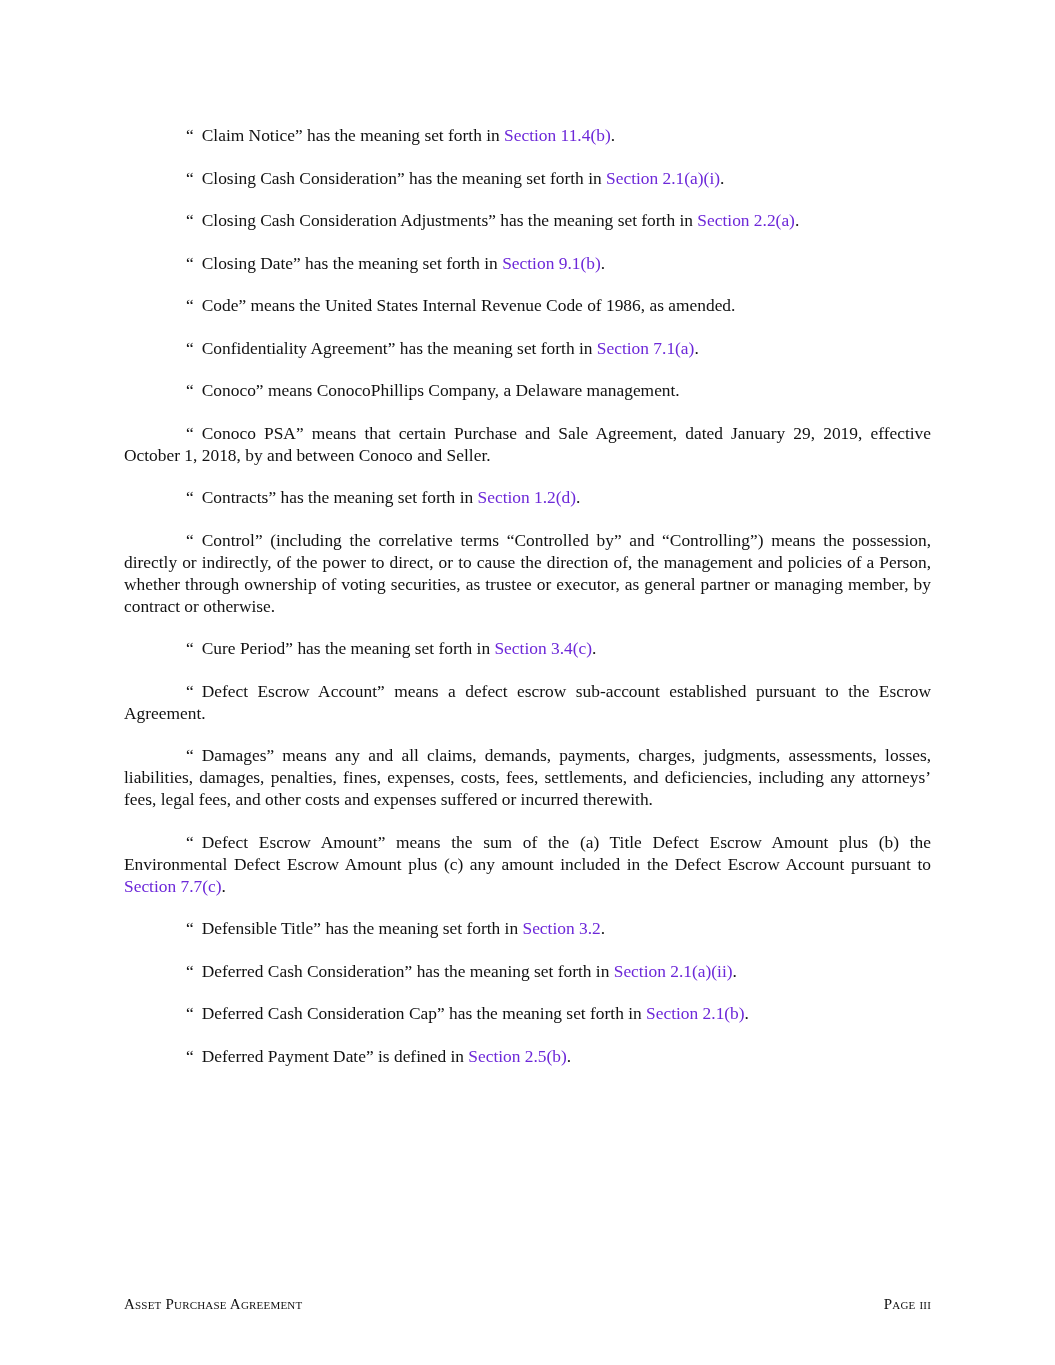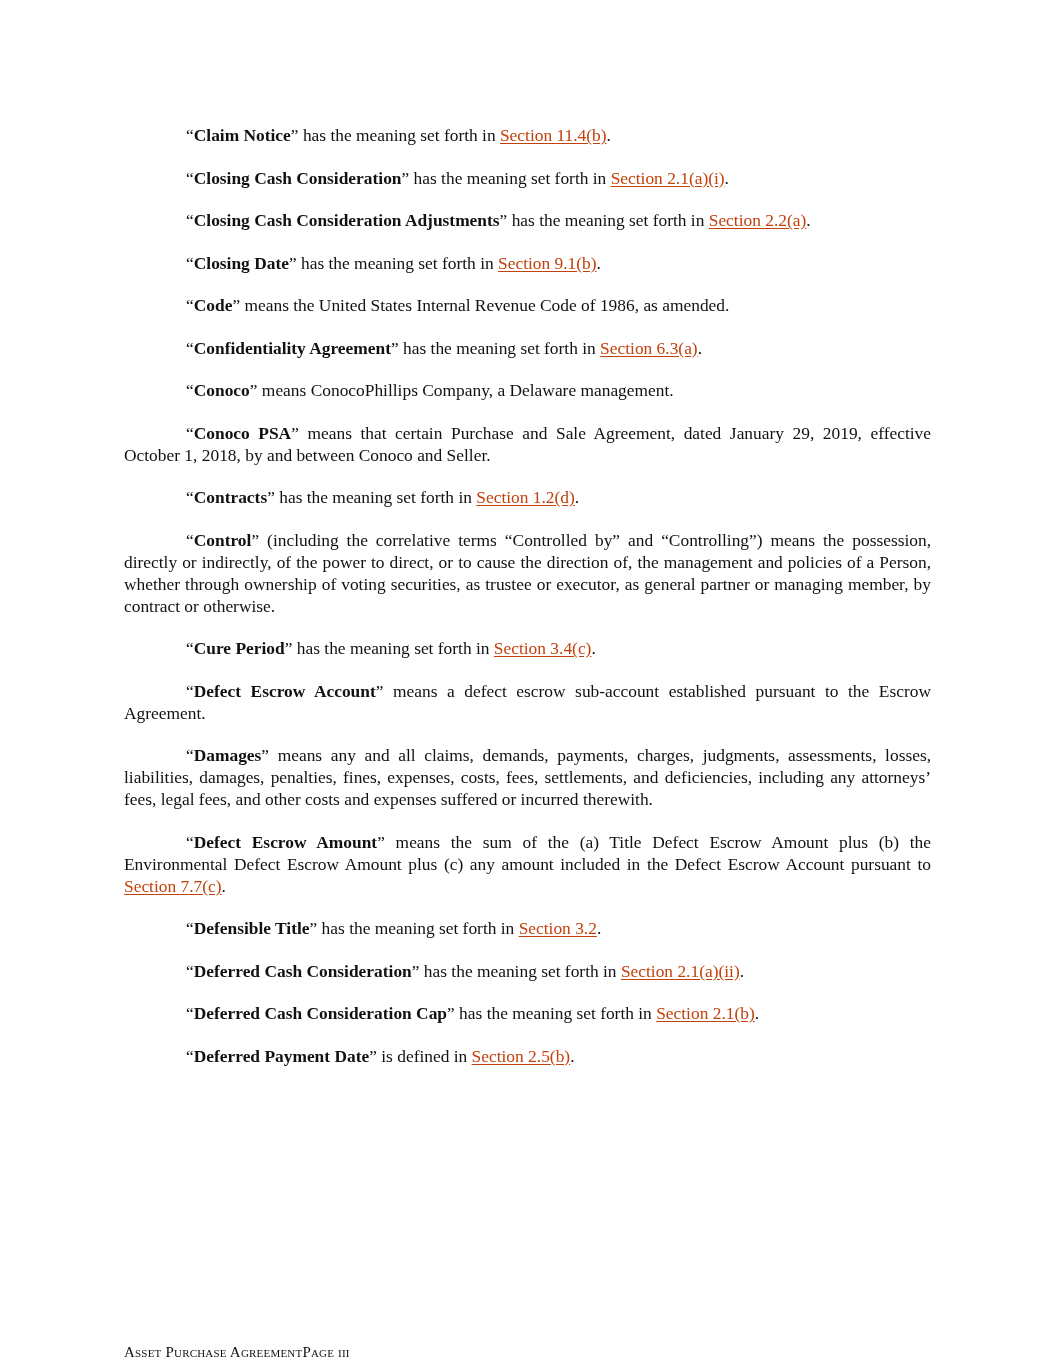--- a/index.html
+++ b/index.html
@@ -7,38 +7,38 @@
     width: 1055px; height: 1365px; position: relative; overflow: hidden;
     font-family: "Liberation Serif", "DejaVu Serif", serif;
     color: #111111;
   }
   .page { position: absolute; left: 124px; top: 124px; width: 807px; }
   .def {
     font-size: 17.4px; line-height: 22px;
     text-align: justify; text-indent: 62px;
     margin: 0 0 20.5px 0;
   }
-  .def b { font-weight: bold; }
-  .def a { color: #c2410c; text-decoration: underline; text-underline-offset: 2px; cursor: pointer; }
+  .def b { font-weight: normal; margin-left: 8px; }
+  .def a { color: #6d28d9; text-underline-offset: 2px; cursor: pointer; }
   .footer {
-    position: absolute; left: 124px; top: 1344px; width: 807px;
-    display: flex; justify-content: flex-start;
+    position: absolute; left: 124px; top: 1296px; width: 807px;
+    display: flex; justify-content: space-between;
     font-size: 15px; font-variant: small-caps; letter-spacing: 0.2px;
   }
 </style>
 </head>
 <body>
 
 <div class="page">
     <p class="def"><span>“</span><b>Claim Notice</b><span>”</span><span> has the meaning set forth in </span><a>Section 11.4(b)</a><span>.</span></p>
     <p class="def"><span>“</span><b>Closing Cash Consideration</b><span>”</span><span> has the meaning set forth in </span><a>Section 2.1(a)(i)</a><span>.</span></p>
     <p class="def"><span>“</span><b>Closing Cash Consideration Adjustments</b><span>”</span><span> has the meaning set forth in </span><a>Section 2.2(a)</a><span>.</span></p>
     <p class="def"><span>“</span><b>Closing Date</b><span>”</span><span> has the meaning set forth in </span><a>Section 9.1(b)</a><span>.</span></p>
     <p class="def"><span>“</span><b>Code</b><span>”</span><span> means the United States Internal Revenue Code of 1986, as amended.</span></p>
-    <p class="def"><span>“</span><b>Confidentiality Agreement</b><span>”</span><span> has the meaning set forth in </span><a>Section 6.3(a)</a><span>.</span></p>
+    <p class="def"><span>“</span><b>Confidentiality Agreement</b><span>”</span><span> has the meaning set forth in </span><a>Section 7.1(a)</a><span>.</span></p>
     <p class="def"><span>“</span><b>Conoco</b><span>”</span><span> means ConocoPhillips Company, a Delaware management.</span></p>
     <p class="def"><span>“</span><b>Conoco PSA</b><span>”</span><span> means that certain Purchase and Sale Agreement, dated January 29, 2019, effective October 1, 2018, by and between Conoco and Seller.</span></p>
     <p class="def"><span>“</span><b>Contracts</b><span>”</span><span> has the meaning set forth in </span><a>Section 1.2(d)</a><span>.</span></p>
     <p class="def"><span>“</span><b>Control</b><span>”</span><span> (including the correlative terms “Controlled by” and “Controlling”) means the possession, directly or indirectly, of the power to direct, or to cause the direction of, the management and policies of a Person, whether through ownership of voting securities, as trustee or executor, as general partner or managing member, by contract or otherwise.</span></p>
     <p class="def"><span>“</span><b>Cure Period</b><span>”</span><span> has the meaning set forth in </span><a>Section 3.4(c)</a><span>.</span></p>
     <p class="def"><span>“</span><b>Defect Escrow Account</b><span>”</span><span> means a defect escrow sub-account established pursuant to the Escrow Agreement.</span></p>
     <p class="def"><span>“</span><b>Damages</b><span>”</span><span> means any and all claims, demands, payments, charges, judgments, assessments, losses, liabilities, damages, penalties, fines, expenses, costs, fees, settlements, and deficiencies, including any attorneys’ fees, legal fees, and other costs and expenses suffered or incurred therewith.</span></p>
     <p class="def"><span>“</span><b>Defect Escrow Amount</b><span>”</span><span> means the sum of the (a) Title Defect Escrow Amount plus (b) the Environmental Defect Escrow Amount plus (c) any amount included in the Defect Escrow Account pursuant to </span><a>Section 7.7(c)</a><span>.</span></p>
     <p class="def"><span>“</span><b>Defensible Title</b><span>”</span><span> has the meaning set forth in </span><a>Section 3.2</a><span>.</span></p>
     <p class="def"><span>“</span><b>Deferred Cash Consideration</b><span>”</span><span> has the meaning set forth in </span><a>Section 2.1(a)(ii)</a><span>.</span></p>

